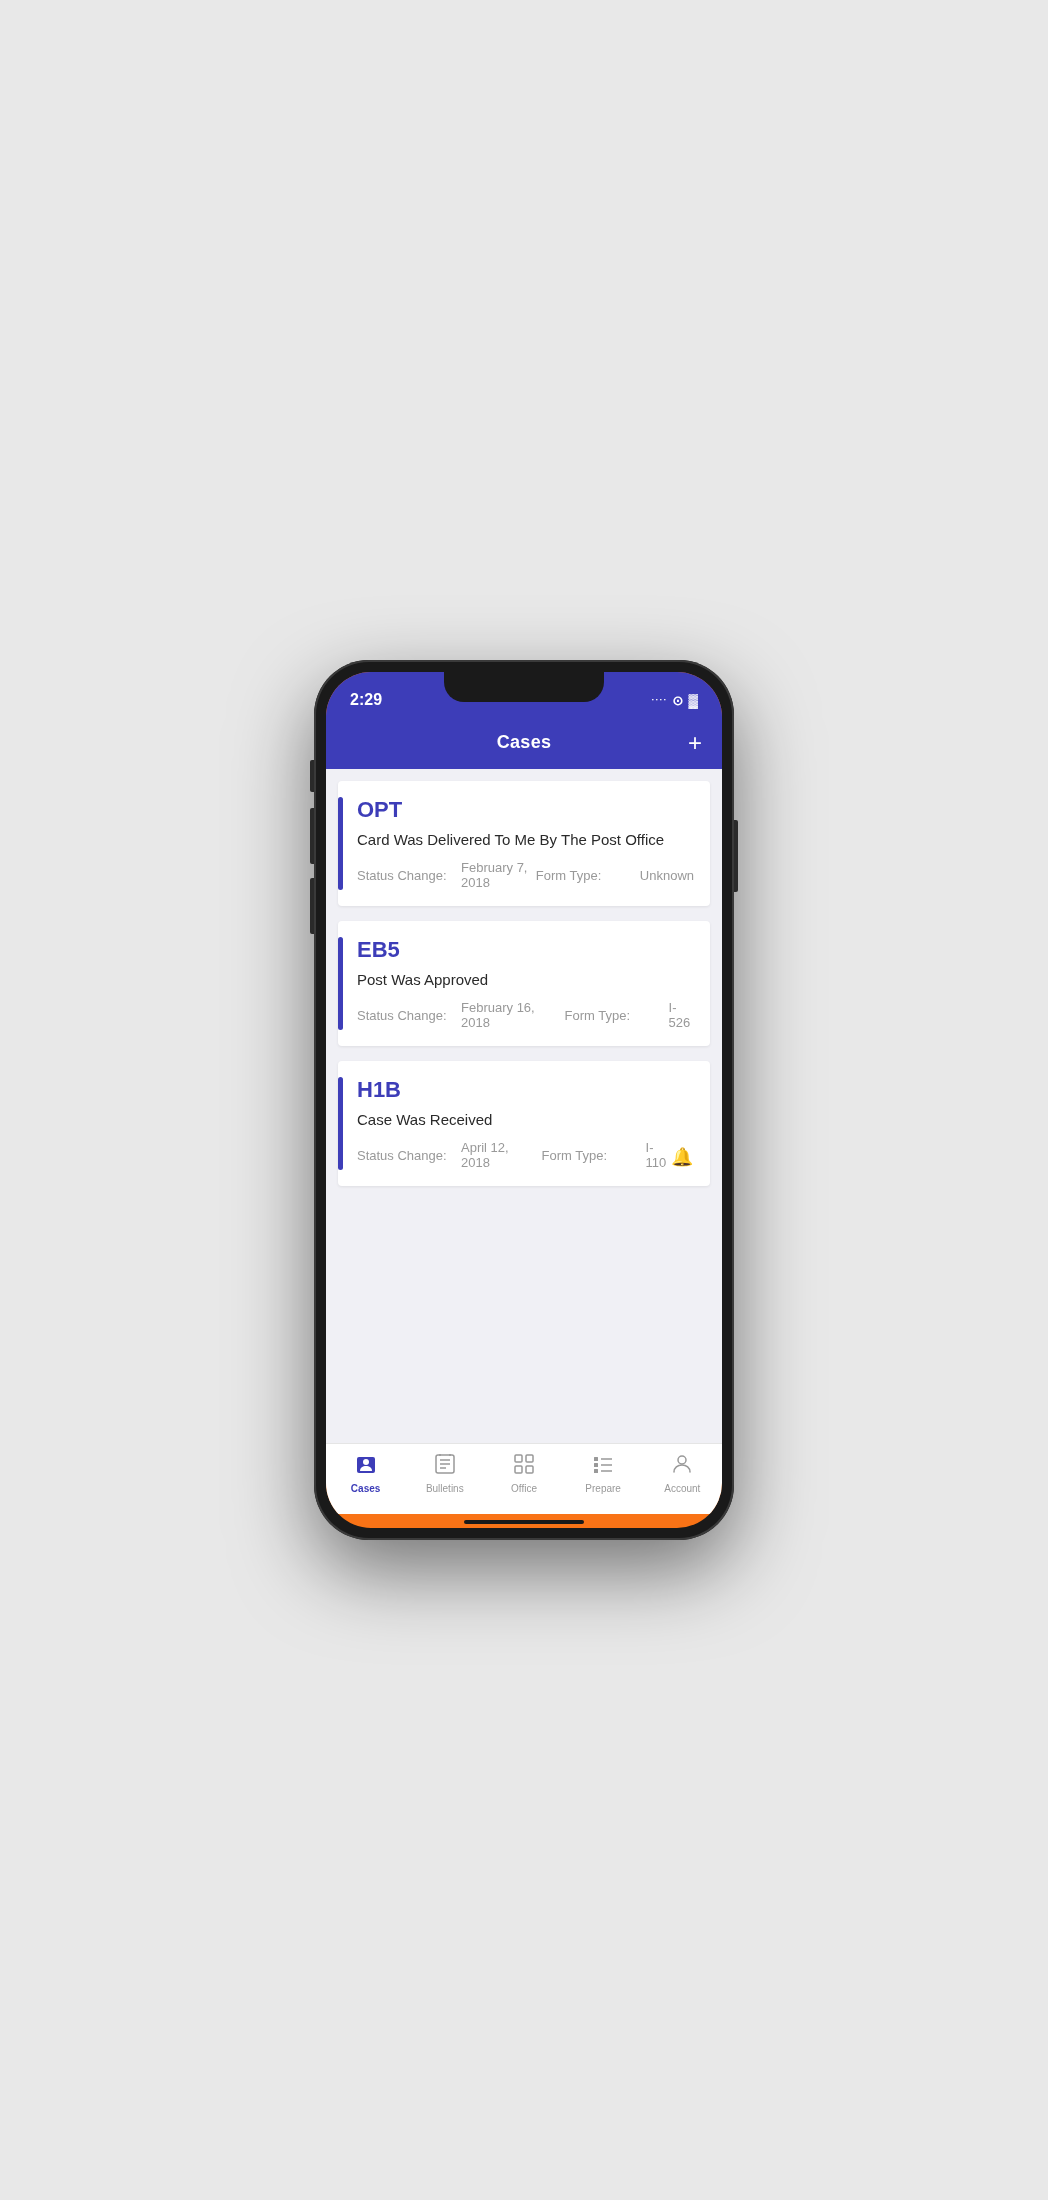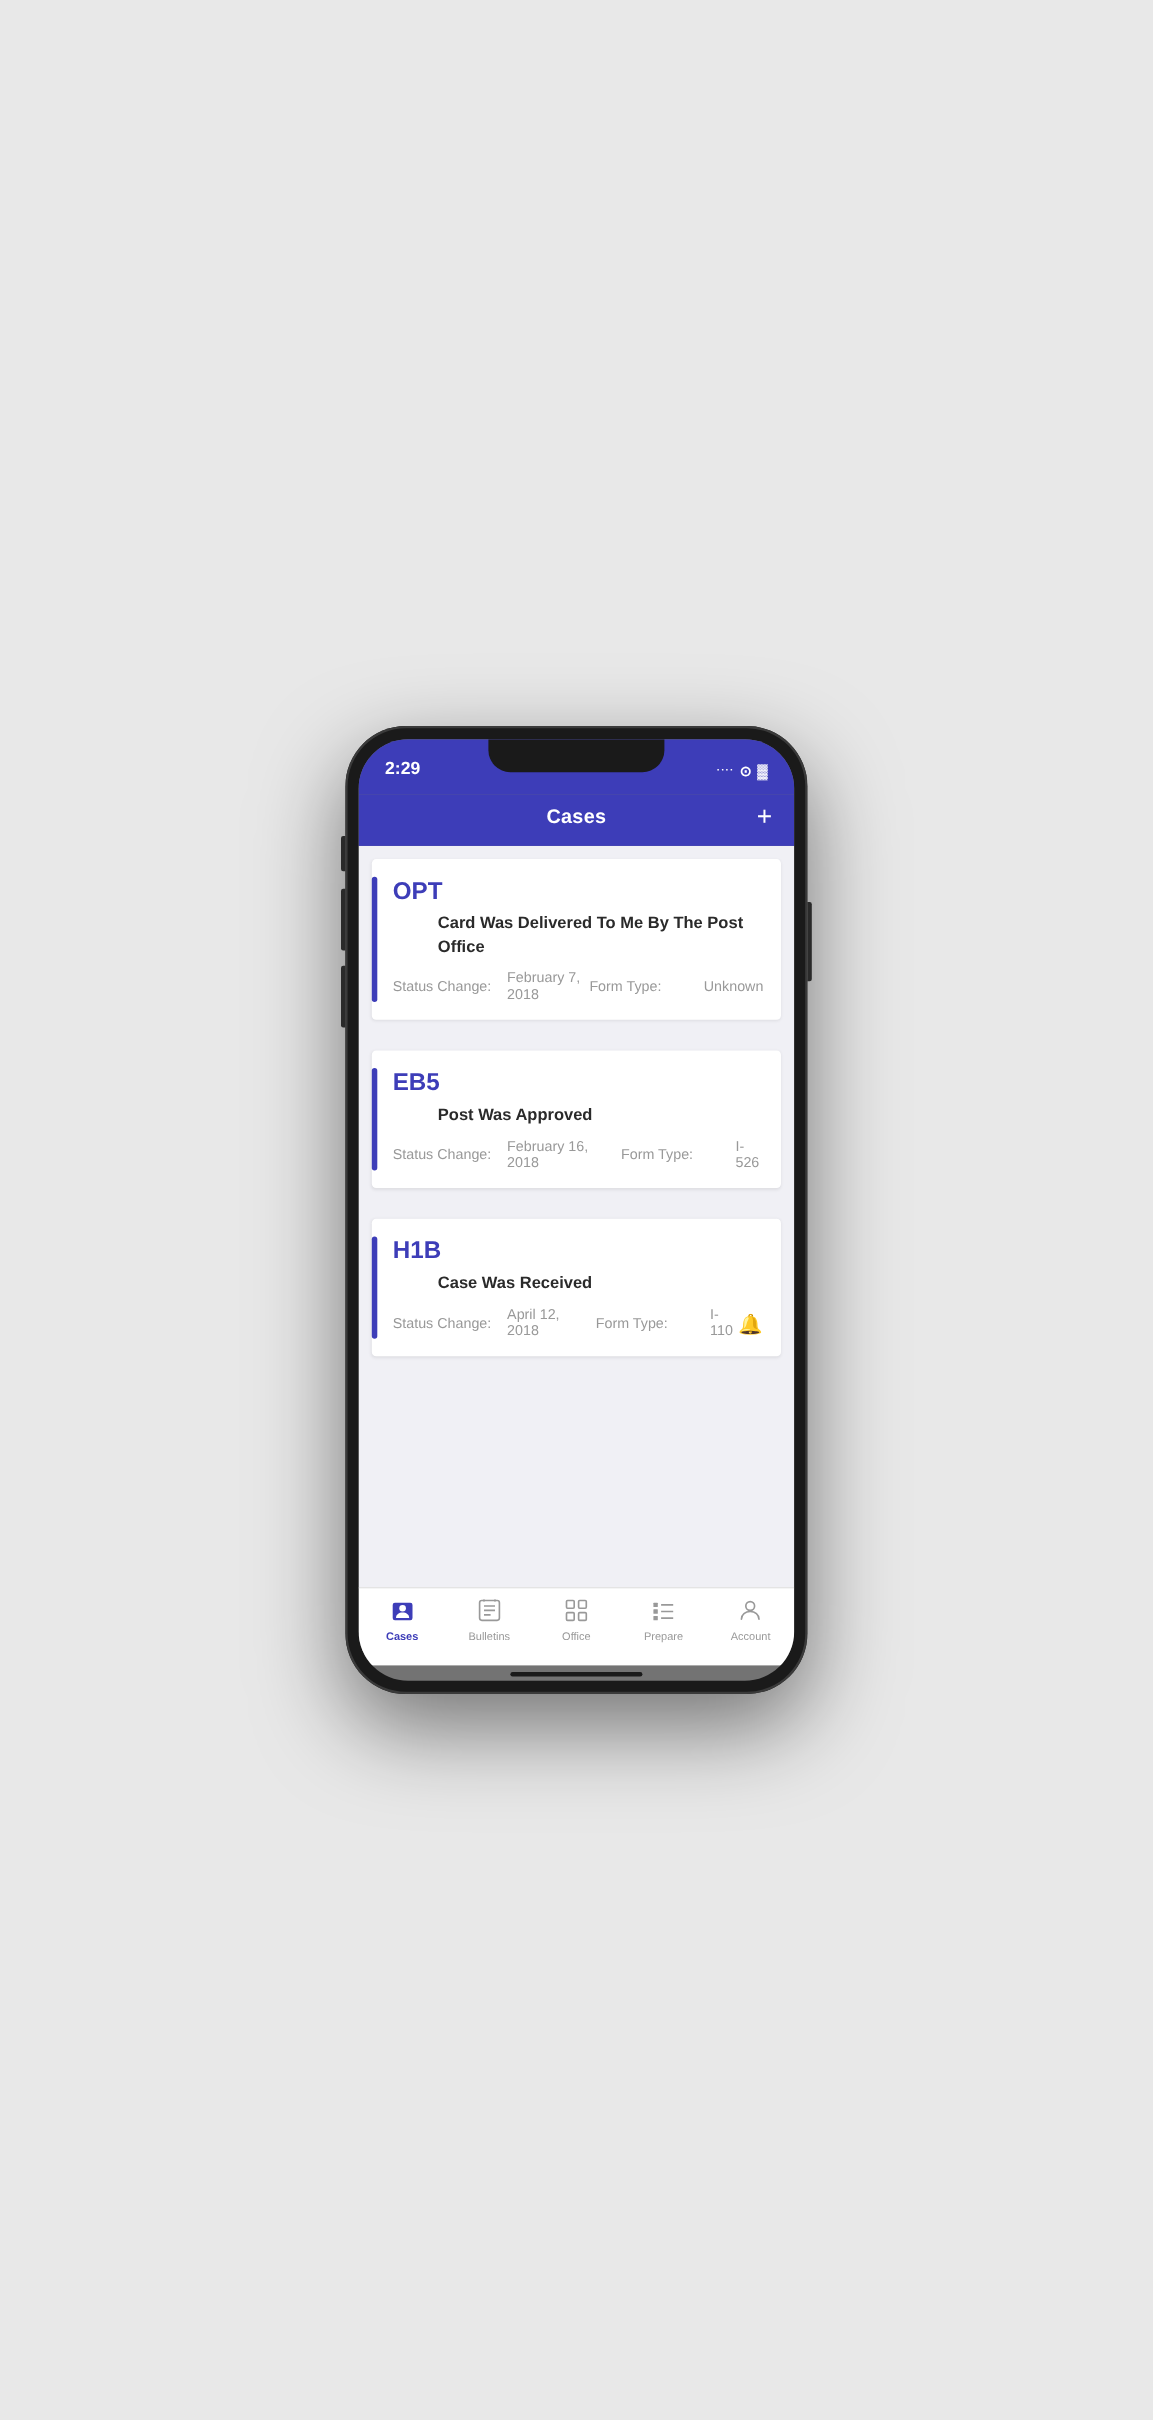--- a/index.html
+++ b/index.html
@@ -19,21 +19,21 @@
       background: #1a1a1a;
       border-radius: 55px;
       padding: 12px;
       box-shadow: 0 30px 80px rgba(0,0,0,0.5), inset 0 0 0 2px #3a3a3a;
       position: relative;
     }
 
     .phone-inner {
       width: 100%;
       height: 100%;
-      background: #737373;
+      background: #f97316;
       border-radius: 45px;
       overflow: hidden;
       display: flex;
       flex-direction: column;
       position: relative;
     }
 
     
     .notch {
       position: absolute;
@@ -105,21 +105,21 @@
     }
 
     
     .main-content {
       flex: 1;
       background: #f0f0f5;
       overflow-y: auto;
       padding: 12px 0;
       display: flex;
       flex-direction: column;
-      gap: 28px;
+      gap: 15px;
     }
 
     
     .case-card {
       background: #fff;
       margin: 0 12px;
       border-radius: 4px;
       padding: 16px 16px 16px 0;
       display: flex;
       box-shadow: 0 1px 3px rgba(0,0,0,0.08);
@@ -141,24 +141,23 @@
     .case-type {
       color: #3d3db8;
       font-size: 22px;
       font-weight: 700;
       margin-bottom: 6px;
     }
 
     .case-description {
       color: #2a2a2a;
       font-size: 15px;
-      font-weight: 700;
+      font-weight: 400;
       margin-bottom: 10px;
       line-height: 1.4;
-      margin-left: 41px;
     }
 
     .case-meta {
       display: flex;
       flex-direction: row;
       gap: 4px;
     }
 
     .case-meta-row {
       display: flex;

